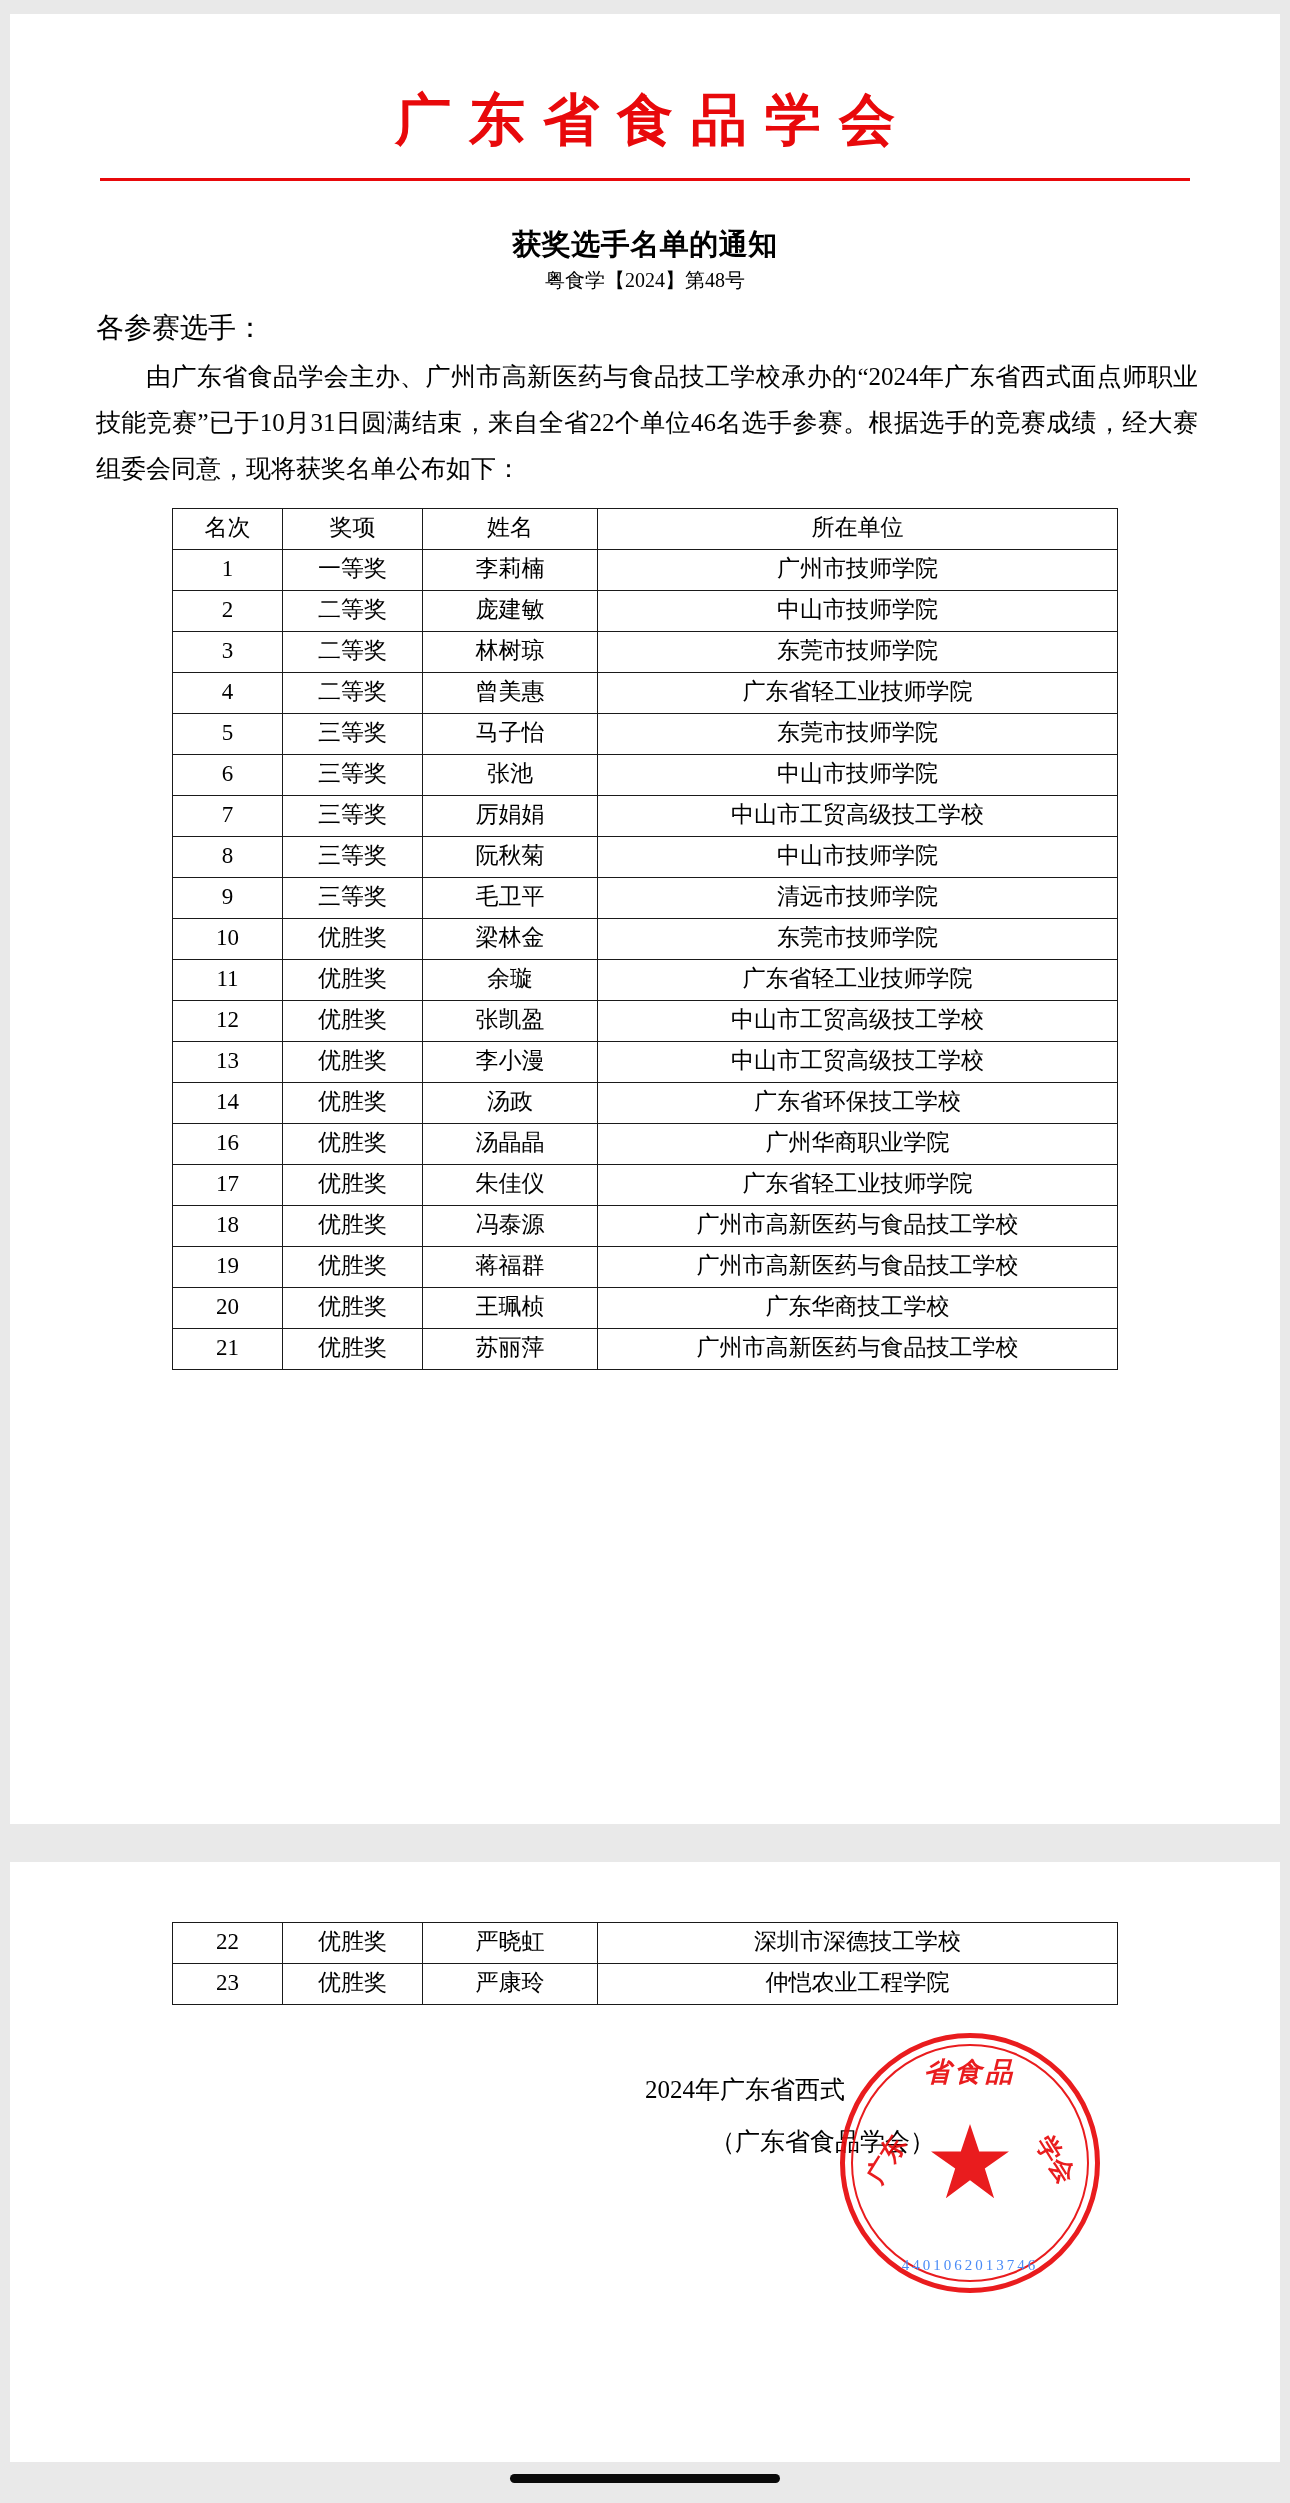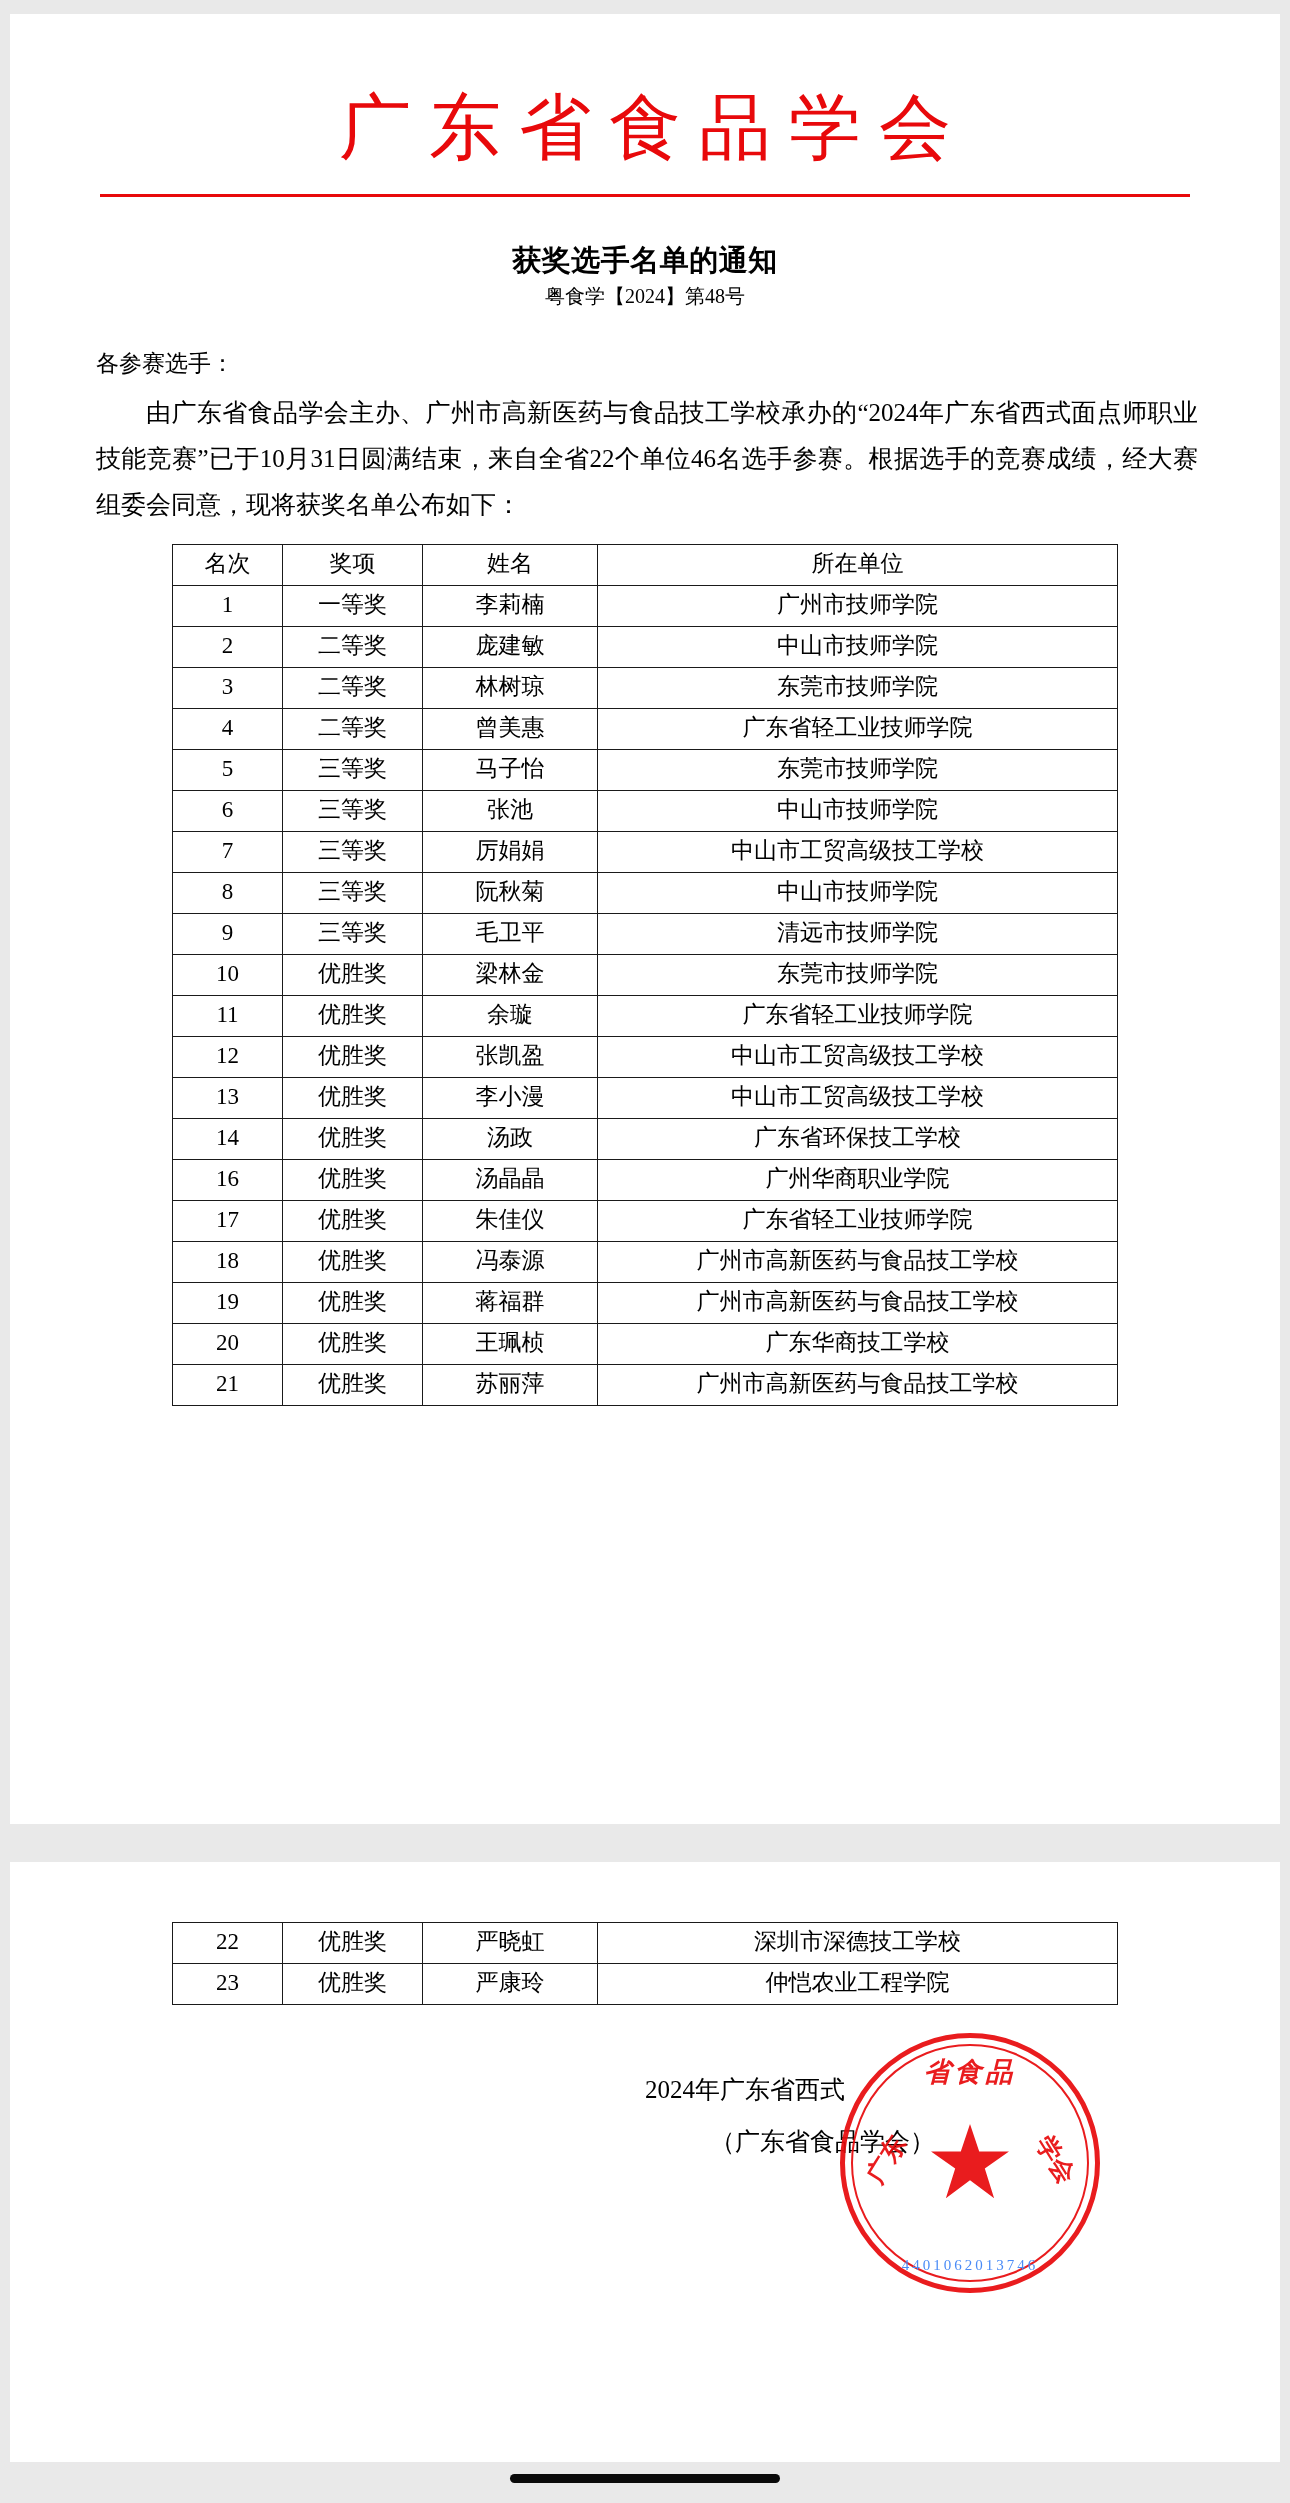--- a/index.html
+++ b/index.html
@@ -37,22 +37,22 @@
   }
 
   
   .masthead {
     text-align: center;
     padding-top: 78px;
   }
   .masthead-title {
     color: #e8090b;
     font-family: "Liberation Serif", "DejaVu Serif", serif;
-    font-weight: normal;
-    font-size: 72px;
+    font-weight: bold;
+    font-size: 56px;
     letter-spacing: 18px;
     line-height: 1;
     text-indent: 18px;
     white-space: nowrap;
   }
   .masthead-rule {
     margin: 30px 30px 0 30px;
     border-bottom: 3px solid #e8090b;
   }
 
@@ -67,22 +67,22 @@
     color: #000;
   }
   .doc-number {
     text-align: center;
     font-size: 20px;
     color: #000;
   }
 
   
   .salutation {
-    font-size: 23px;
-    margin-top: 34px;
+    font-size: 28px;
+    margin-top: 14px;
     margin-left: 26px;
     line-height: 40px;
   }
   .para {
     font-size: 25px;
     line-height: 46px;
     margin-top: 6px;
     text-align: justify;
     text-indent: 50px;
     padding: 0 22px 0 26px;

